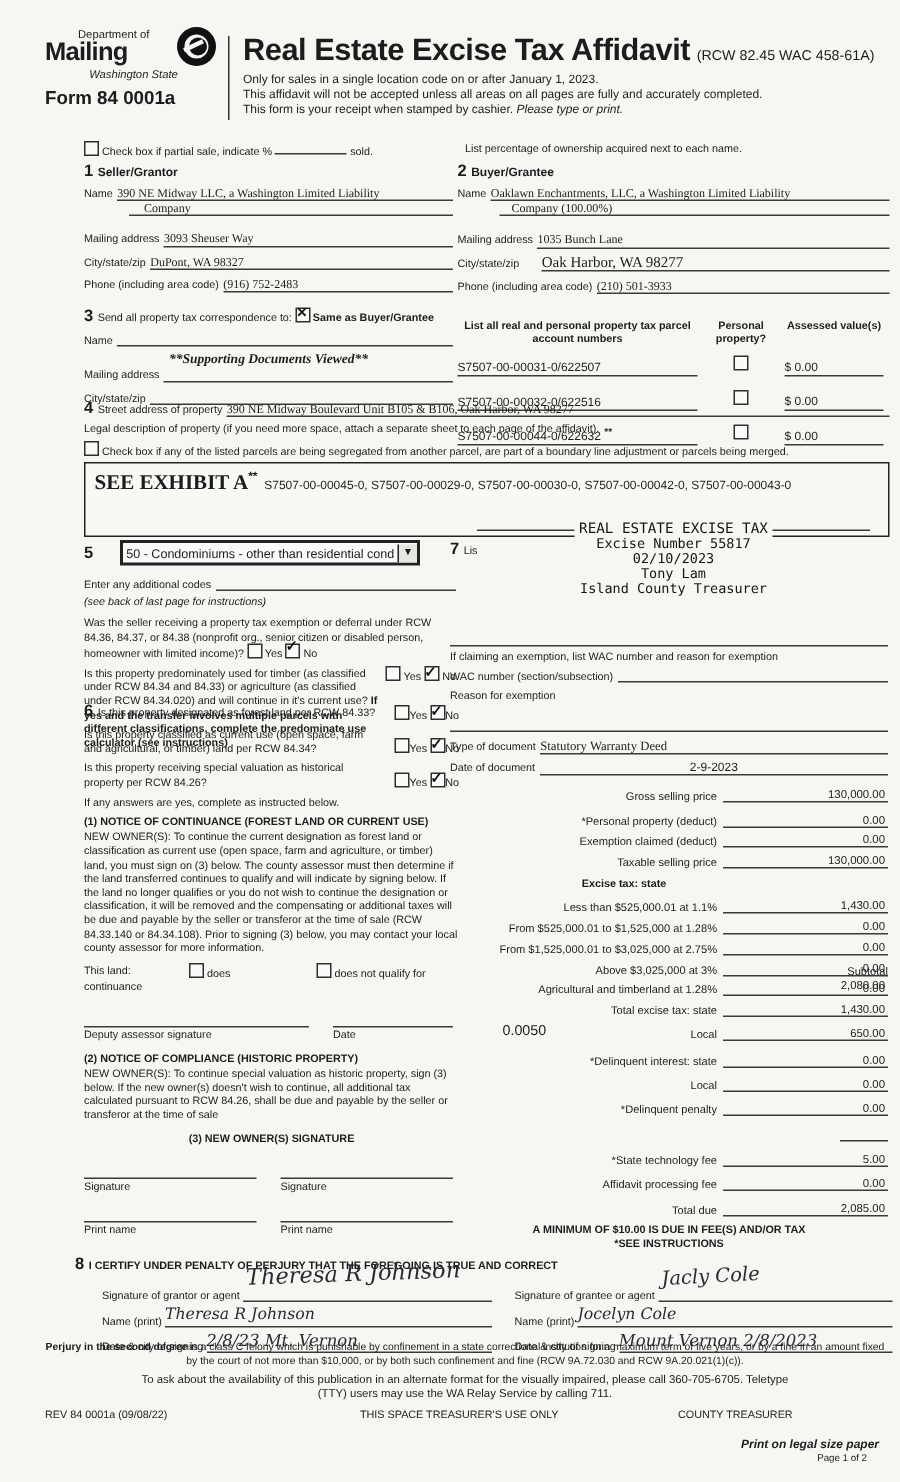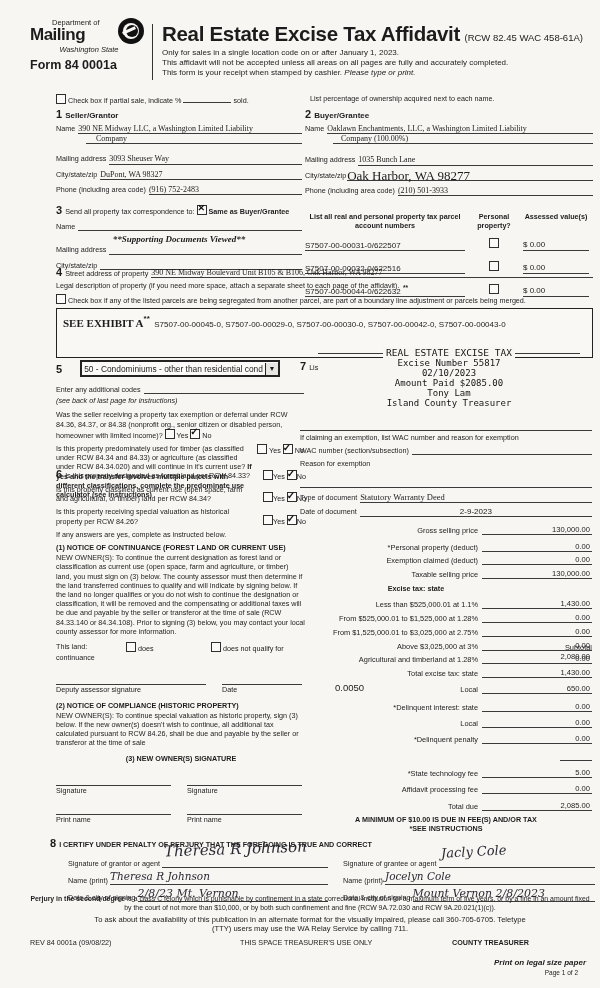--- a/index.html
+++ b/index.html
@@ -92,21 +92,21 @@
       <span>Name</span>
       <span class="ul" style="flex:1;margin-left:3px;font-family:'Liberation Serif',serif;font-size:8px;"><span>Oaklawn Enchantments, LLC, a Washington Limited Liability</span></span>
     </div>
     <div class="t7 ul" style="margin-left:28px;padding-left:8px;font-family:'Liberation Serif',serif;font-size:8px;"><span>Company (100.00%)</span></div>
     <div class="t7" style="display:flex;margin-top:11px;">
       <span>Mailing address</span>
       <span class="ul" style="flex:1;margin-left:3px;font-family:'Liberation Serif',serif;font-size:8px;"><span>1035 Bunch Lane</span></span>
     </div>
     <div class="t7" style="display:flex;margin-top:5px;">
       <span>City/state/zip</span>
-      <span class="ul" style="flex:1;margin-left:1px;font-family:'Liberation Serif',serif;font-size:13px;"><span>Oak Harbor, WA 98277</span></span>
+      <span class="ul" style="flex:1;margin-left:15px;font-family:'Liberation Serif',serif;font-size:10px;"><span>Oak Harbor, WA 98277</span></span>
     </div>
     <div class="t7" style="display:flex;margin-top:5px;">
       <span>Phone (including area code)</span>
       <span class="ul" style="flex:1;margin-left:3px;font-family:'Liberation Serif',serif;font-size:8px;"><span>(210) 501-3933</span></span>
     </div>
   </div>
 
   <div class="abs" style="left:56px;top:205px;width:246px;">
     <div class="t7"><span class="secnum">3</span><span>Send all property tax correspondence to:</span> <span class="cb x"></span> <span class="b">Same as Buyer/Grantee</span></div>
     <div class="t7" style="display:flex;margin-top:6px;">
@@ -148,21 +148,21 @@
   </div>
 
   <div class="abs" style="left:56px;top:268px;width:537px;">
     <div class="t7" style="display:flex;">
       <span><span class="secnum">4</span><span>Street address of property</span></span>
       <span class="ul" style="flex:1;margin-left:3px;font-family:'Liberation Serif',serif;font-size:8px;"><span>390 NE Midway Boulevard Unit B105 &amp; B106, Oak Harbor, WA 98277</span></span>
     </div>
     <div class="t7" style="margin-top:3px;">Legal description of property (if you need more space, attach a separate sheet to each page of the affidavit).</div>
     <div class="t7" style="margin-top:4px;"><span class="cb"></span> <span>Check box if any of the listed parcels are being segregated from another parcel, are part of a boundary line adjustment or parcels being merged.</span></div>
     <div style="border:1.5px solid #222;height:40px;margin-top:2px;padding:4px 6px;background:#f9f8f5;">
-      <span class="b" style="font-family:'Liberation Serif',serif;font-size:11px;">SEE EXHIBIT A</span><sup class="b" style="font-size:8px;">**</sup>
+      <span class="b" style="font-family:'Liberation Serif',serif;font-size:14px;">SEE EXHIBIT A</span><sup class="b" style="font-size:8px;">**</sup>
       <span style="font-size:8px;">S7507-00-00045-0, S7507-00-00029-0, S7507-00-00030-0, S7507-00-00042-0, S7507-00-00043-0</span>
     </div>
   </div>
 
   <div class="abs" style="left:56px;top:360px;width:248px;">
     <div style="display:flex;align-items:center;">
       <span class="secnum" style="margin-right:18px;">5</span>
       <span class="dropdown">
         <span class="txt">50 - Condominiums - other than residential cond</span>
         <span class="arrow">▼</span>
@@ -188,21 +188,20 @@
 
   <div class="abs stamp" style="left:318px;top:347px;width:262px;text-align:center;z-index:2;">
     <div style="display:flex;align-items:center;background:transparent;">
       <span class="hline" style="flex:1;height:1px;"></span>
       <span style="font-size:9.5px;background:#f7f6f3;padding:0 3px;">REAL ESTATE EXCISE TAX</span>
       <span class="hline" style="flex:1;height:1px;"></span>
     </div>
     <div style="background:#f7f6f3;">
       <div style="font-size:9px;">Excise Number 55817</div>
       <div style="font-size:9px;">02/10/2023</div>
-      <div style="font-size:9px;">Amount Paid $2085.00</div>
       <div style="font-size:9px;">Tony Lam</div>
       <div style="font-size:9px;">Island County Treasurer</div>
     </div>
   </div>
 
   <div class="abs" style="left:300px;top:430px;width:292px;">
     <div class="hline" style="width:100%;"></div>
     <div class="t7" style="margin-top:2px;">If claiming an exemption, list WAC number and reason for exemption</div>
     <div class="t7" style="display:flex;margin-top:4px;">
       <span>WAC number (section/subsection)</span>
@@ -399,17 +398,17 @@
 
   <div class="abs" style="left:28px;top:895px;width:564px;text-align:center;font-size:6.9px;line-height:8.6px;">
     <span class="b">Perjury in the second degree</span><span> is a class C felony which is punishable by confinement in a state correctional institution for a maximum term of five years, or by a fine in an amount fixed by the court of not more than $10,000, or by both such confinement and fine (RCW 9A.72.030 and RCW 9A.20.021(1)(c)).</span>
   </div>
   <div class="abs" style="left:28px;top:915px;width:564px;text-align:center;font-size:7.6px;line-height:9px;">
     <div>To ask about the availability of this publication in an alternate format for the visually impaired, please call 360-705-6705. Teletype</div>
     <div>(TTY) users may use the WA Relay Service by calling 711.</div>
   </div>
   <div class="abs t7" style="left:30px;top:938px;">REV 84 0001a   (09/08/22)</div>
   <div class="abs t7" style="left:240px;top:938px;">THIS SPACE TREASURER'S USE ONLY</div>
-  <div class="abs t7" style="left:452px;top:938px;font-weight:bold;">COUNTY TREASURER</div>
+  <div class="abs t7" style="left:452px;top:938px;">COUNTY TREASURER</div>
   <div class="abs b i" style="right:14px;top:958px;font-size:8px;text-align:right;">Print on legal size paper</div>
   <div class="abs" style="right:22px;top:969px;font-size:6.5px;text-align:right;">Page 1 of 2</div>
 
 </div>
 
 </body></html>

